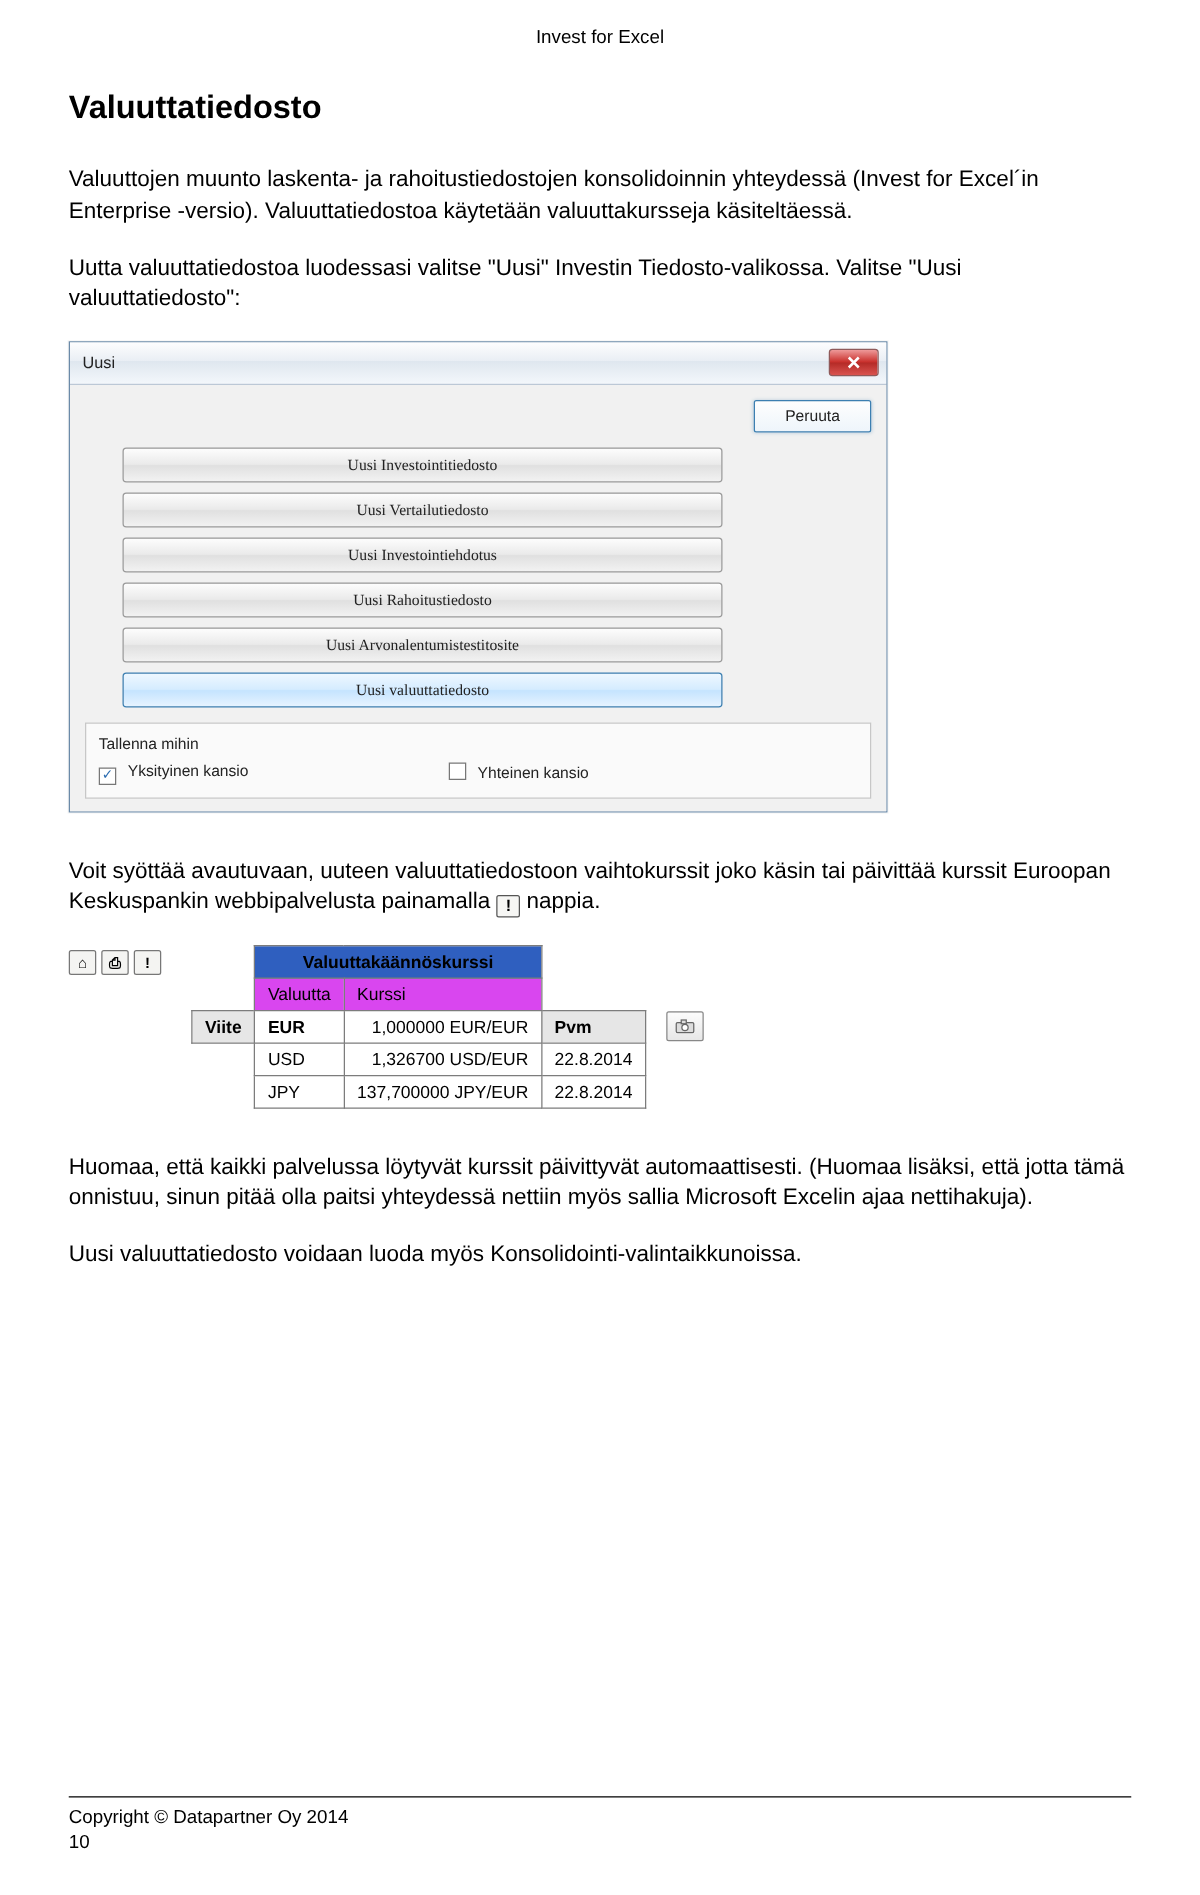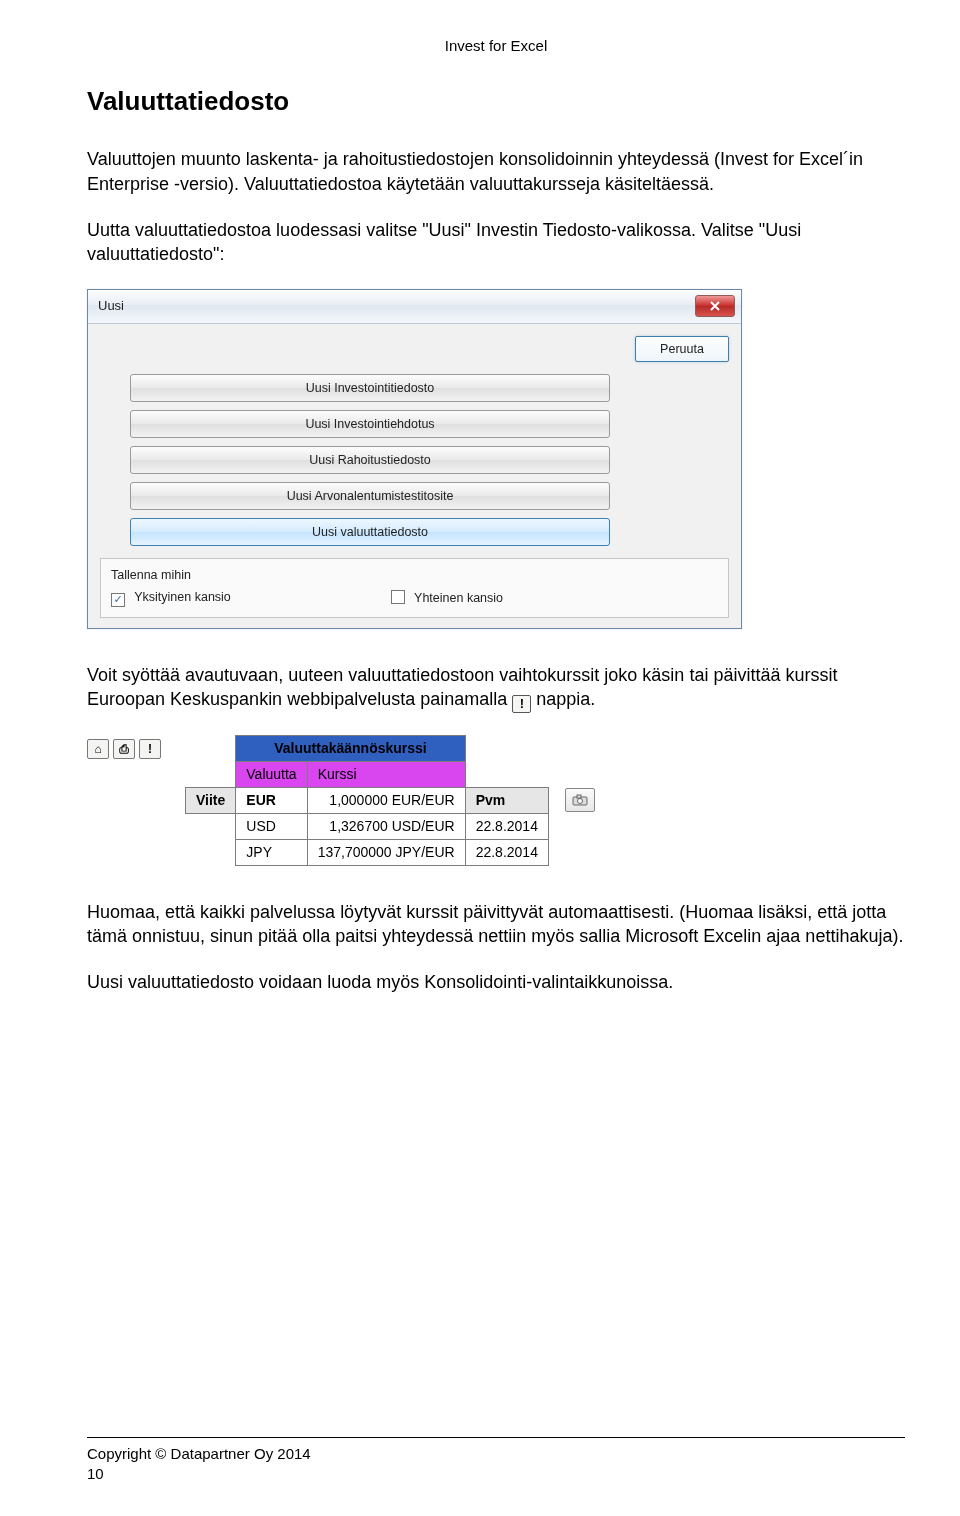--- a/index.html
+++ b/index.html
@@ -6,24 +6,23 @@
   body {
     font-family: Arial, Helvetica, sans-serif;
     background: #fff;
     width: 960px;
     margin: 0 auto;
     color: #000;
     font-size: 18px;
     line-height: 1.35;
   }
   .page {
-    padding: 36px 55px 30px 55px;
+    padding: 20px 55px 30px 55px;
     min-height: 1516px;
     position: relative;
-    margin-left: 32px;
   }
   .header-text {
     text-align: center;
     font-size: 15px;
     margin-bottom: 28px;
   }
   h2.section-title {
     font-size: 26px;
     font-weight: bold;
     margin-bottom: 28px;
@@ -93,20 +92,21 @@
     background: linear-gradient(#fefefe, #eef5fb);
     text-align: center;
     font-size: 12.5px;
     line-height: 24px;
     border-radius: 2px;
     box-shadow: 0 0 3px rgba(60,127,177,.3);
   }
   .option-list {
     width: 480px;
     margin: 0 0 0 30px;
+    font-family: Liberation Serif, serif;
   }
   .option-btn {
     height: 28px;
     margin-bottom: 8px;
     border: 1px solid #9a9a9a;
     border-radius: 3px;
     background: linear-gradient(#fdfdfd, #eaeaea 48%, #e0e0e0 52%, #f2f2f2);
     text-align: center;
     font-size: 12.5px;
     line-height: 26px;
@@ -243,20 +243,21 @@
           <path d="M2 2 L10 10 M10 2 L2 10" stroke="#fff" stroke-width="2" fill="none"></path>
         </svg>
       </div>
     </div>
     <div class="dialog-body">
       <div class="dialog-top-row">
         <div class="peruuta-btn">Peruuta</div>
       </div>
       <div class="option-list">
         <div class="option-btn">Uusi Investointitiedosto</div>
+        <div class="option-btn">Uusi Vertailutiedosto</div>
         <div class="option-btn">Uusi Investointiehdotus</div>
         <div class="option-btn">Uusi Rahoitustiedosto</div>
         <div class="option-btn">Uusi Arvonalentumistestitosite</div>
         <div class="option-btn active">Uusi valuuttatiedosto</div>
       </div>
       <div class="save-group">
         <div class="save-label">Tallenna mihin</div>
         <div class="chk-row">
           <label>
             <span class="chk">✓</span>

